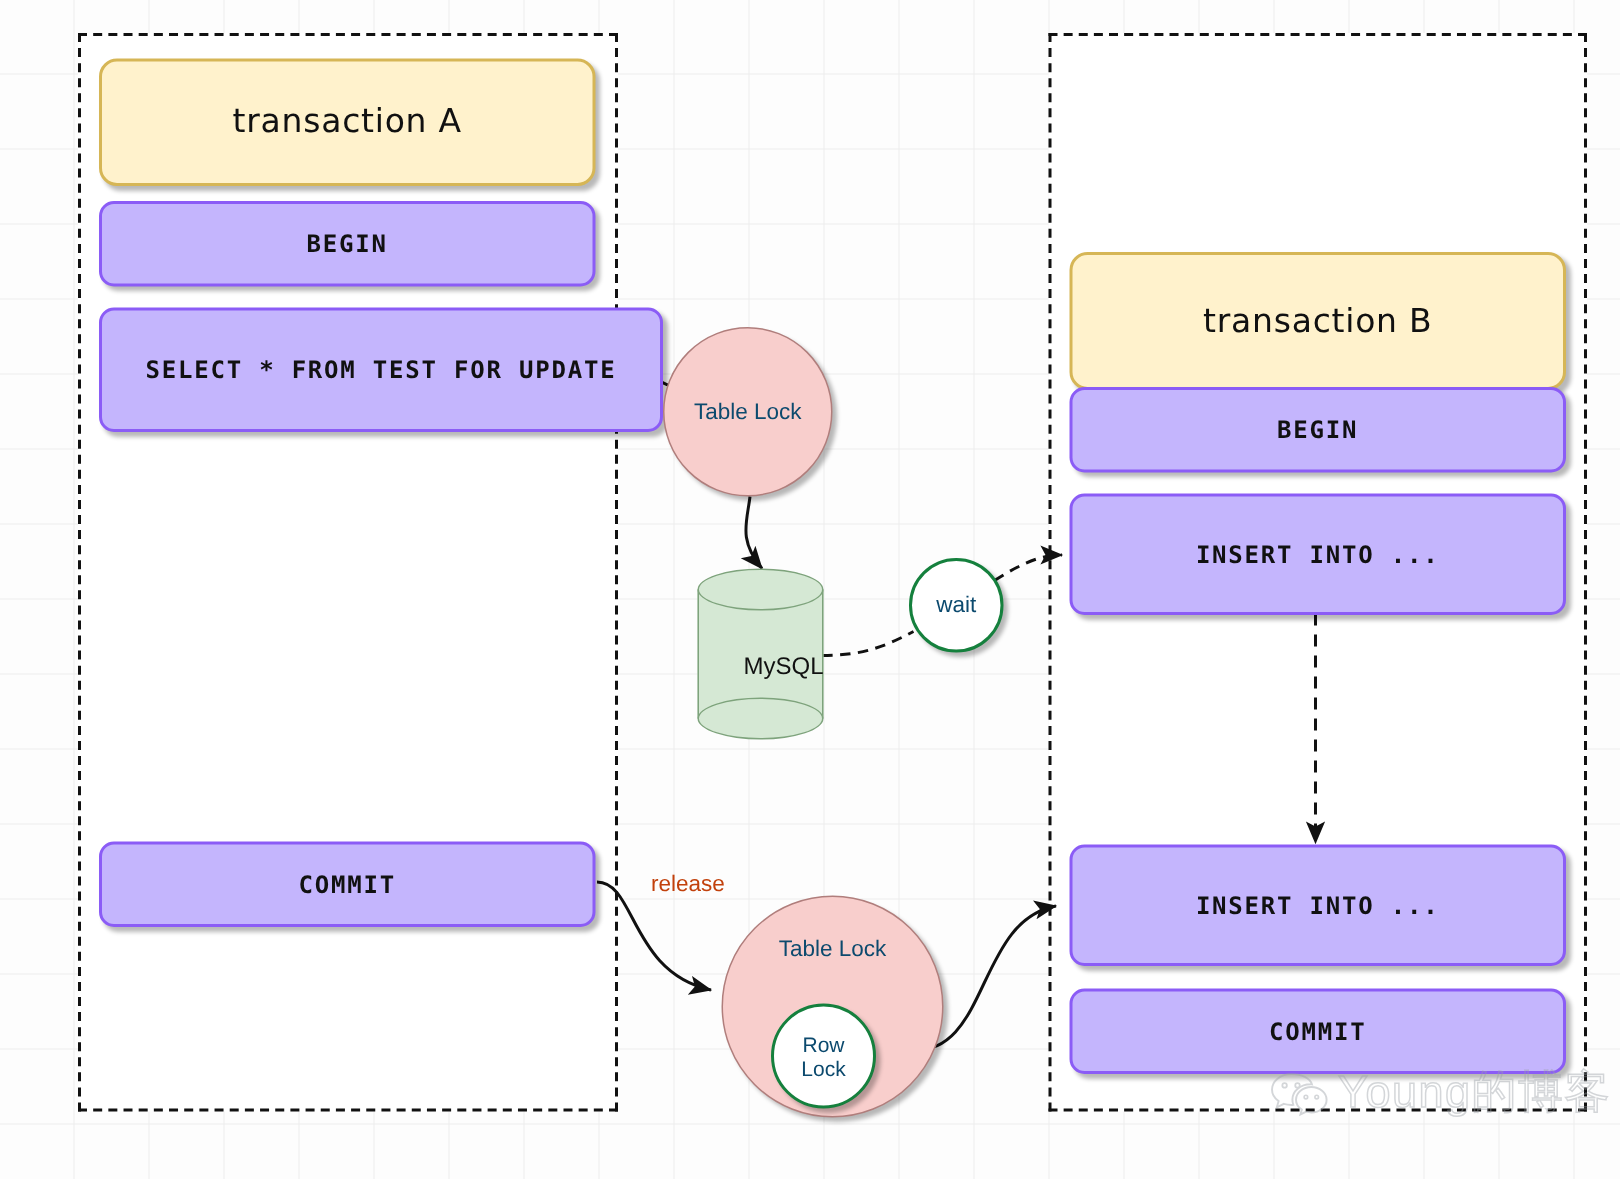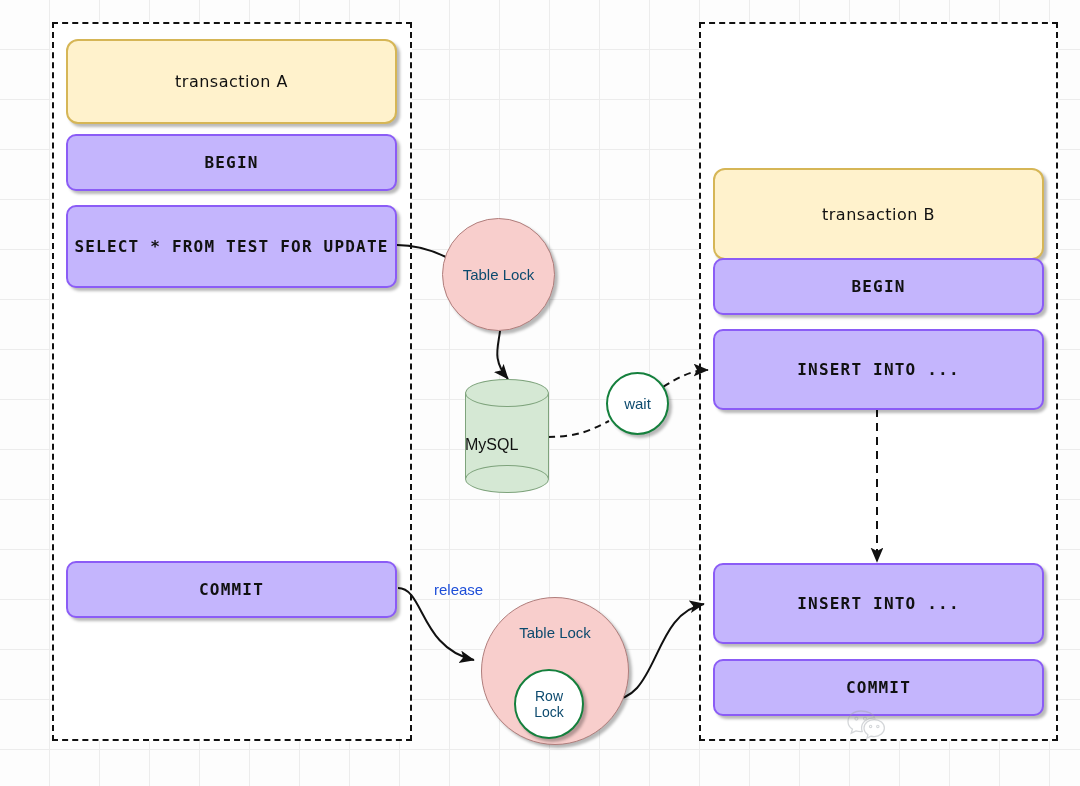--- a/index.html
+++ b/index.html
@@ -48,21 +48,21 @@
     white-space:nowrap;
   }
   .node.header{
     background:#fff2cc;
     border:2px solid #d6b656;
     border-radius:12px;
   }
   .node.header .lbl{
     font-family:"DejaVu Sans", sans-serif;
     font-weight:normal;
-    font-size:16px;
+    font-size:22px;
     letter-spacing:0.5px;
   }
 
   
   .circle{
     position:absolute;
     border-radius:50%;
     box-sizing:border-box;
     display:flex;align-items:center;justify-content:center;
     text-align:center;
@@ -104,31 +104,31 @@
     background:#d5e8d4;border:1.6px solid #7ea37c;border-radius:50%;
     box-sizing:border-box;
   }
   .cyl .cshadow{
     position:absolute;left:3px;top:17px;width:100%;height:calc(100% - 28px);
     background:rgba(0,0,0,0.22);border-radius:0 0 50% 50%/0 0 14px 14px;
     z-index:-1;
   }
   .cyl .clabel{
     position:absolute;left:0;right:0;top:58%;
-    text-align:left;
+    text-align:right;
     font-family:"Liberation Sans", sans-serif;
     font-size:16px;color:#111;
     transform:translateY(-50%);
   }
 
   
   .edgelabel{
     position:absolute;
     font-family:"Liberation Sans", sans-serif;
-    font-size:15px;color:#1d4ed8;
+    font-size:15px;color:#c2410c;
     background:transparent;
     white-space:nowrap;
   }
 
   svg.edges{position:absolute;left:0;top:0;width:1080px;height:786px;overflow:visible;}
 
   
   .watermark{
     position:absolute;
     left:846px;top:708px;
@@ -176,21 +176,21 @@
 </svg>
 
 <div class="node header" style="left:66px;top:39px;width:331px;height:85px;">
   <span class="lbl">transaction A</span>
 </div>
 
 <div class="node" style="left:66px;top:134px;width:331px;height:57px;">
   <span class="lbl">BEGIN</span>
 </div>
 
-<div class="node" style="left:66px;top:205px;width:331px;height:83px;">
+<div class="node" style="left:66px;top:205px;width:376px;height:83px;">
   <span class="lbl">SELECT * FROM TEST FOR UPDATE</span>
 </div>
 
 <div class="node" style="left:66px;top:561px;width:331px;height:57px;">
   <span class="lbl">COMMIT</span>
 </div>
 
 <div class="node header" style="left:713px;top:168px;width:331px;height:92px;">
   <span class="lbl">transaction B</span>
 </div>
@@ -248,13 +248,14 @@
              C15.8 22.4 15.6 21.2 15.6 20 C15.6 14.3 21 9.8 27.6 9.8
              C27.9 9.8 28.3 9.8 28.6 9.9 C27.4 5.9 21.8 3 15 3 Z" fill="none" stroke="#9aa0a6" stroke-width="1.3"></path>
     <circle cx="10.4" cy="10.6" r="1.5" fill="none" stroke="#9aa0a6" stroke-width="1.2"></circle>
     <circle cx="19" cy="10.6" r="1.5" fill="none" stroke="#9aa0a6" stroke-width="1.2"></circle>
     <path d="M28.2 11.6 C22.6 11.6 18 15.4 18 20.1 C18 22.8 19.5 25.2 21.9 26.7
              L21 30 L24.9 28.1 C26 28.4 27.1 28.6 28.2 28.6 C33.8 28.6 38.4 24.8 38.4 20.1
              C38.4 15.4 33.8 11.6 28.2 11.6 Z" fill="none" stroke="#9aa0a6" stroke-width="1.3"></path>
     <circle cx="24.6" cy="18.4" r="1.2" fill="none" stroke="#9aa0a6" stroke-width="1.1"></circle>
     <circle cx="31.8" cy="18.4" r="1.2" fill="none" stroke="#9aa0a6" stroke-width="1.1"></circle>
   </svg>
+  <span class="wmtext">Young的博客</span>
 </div>
 
 </body></html>

